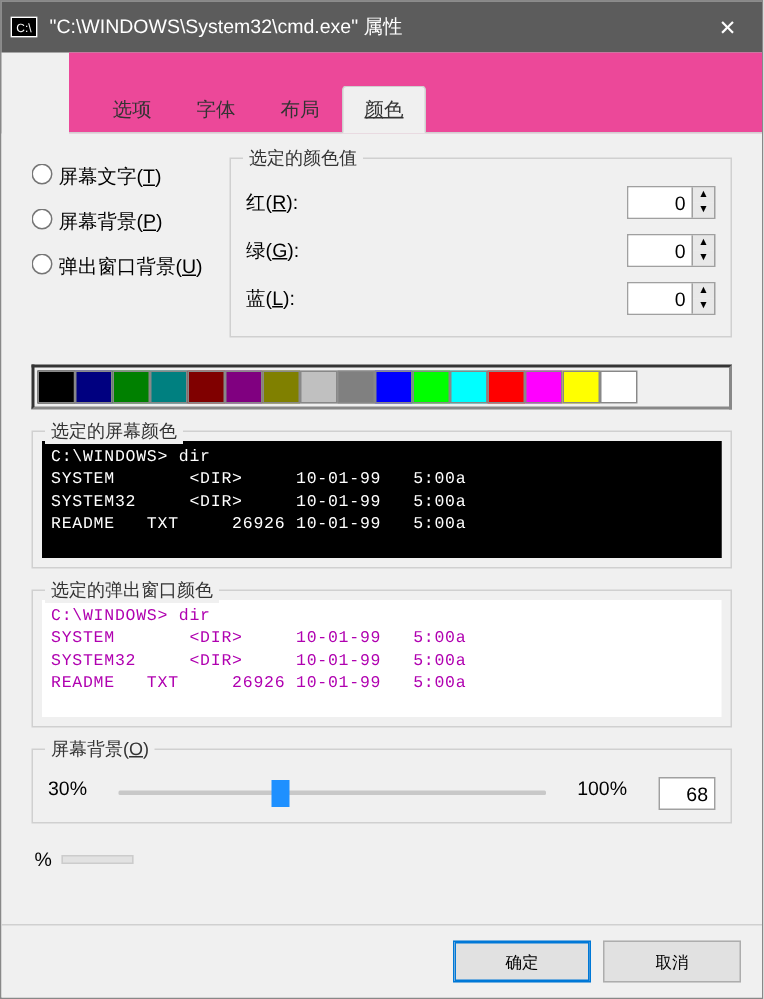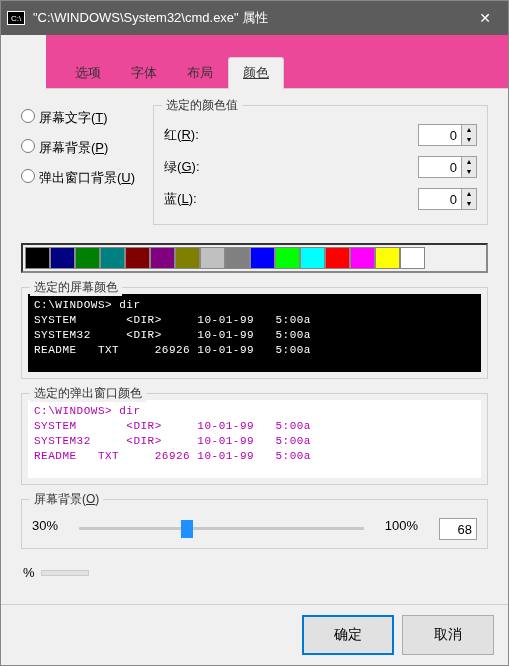--- a/index.html
+++ b/index.html
@@ -35,21 +35,21 @@
   .preview.white { background:#fff; color:#b000b0; }
   .opacity-box { border:1px solid #d0d0d0; margin-top:14px; position:relative; padding:18px 10px 8px 10px; }
   .opacity-row { display:flex; gap:21px; font-size:13px; }
   .slider-wrap { flex:1; position:relative; height:20px; display:flex; align-items:center; }
   .slider-track { height:3px; background:#c8c8c8; width:100%; border-radius:1px; }
   .slider-thumb { position:absolute; top:2px; width:12px; height:18px; background:#1e90ff; left:38%; transform:translateX(-50%); }
   .opacity-val { border:1px solid #a0a0a0; width:38px; height:22px; font-size:13px; text-align:right; padding-right:4px; background:#fff; }
   .extra-pct { font-size:13px; margin-top:16px; padding-left:2px; display:flex; align-items:center; gap:6px;}
   .extra-pct .bar { width:48px; height:6px; background:#e2e2e2; border:1px solid #ccc;}
   .button-row { display:flex; justify-content:flex-end; gap:8px; padding:10px 14px; border-top:1px solid #d0d0d0; background:#f0f0f0; }
-  .dlg-btn { width:92px; height:40px; font-size:14px; background:#e1e1e1; border:1px solid #adadad; }
+  .dlg-btn { width:92px; height:28px; font-size:11px; background:#e1e1e1; border:1px solid #adadad; }
   .dlg-btn.primary { border:1px solid #0078d7; box-shadow: inset 0 0 0 1px #0078d7; }
 </style>
 </head>
 <body>
 
 <div class="window">
 
   <div class="titlebar">
     <div class="tb-icon">C:\</div>
     <div class="tb-title">"C:\WINDOWS\System32\cmd.exe" 属性</div>

